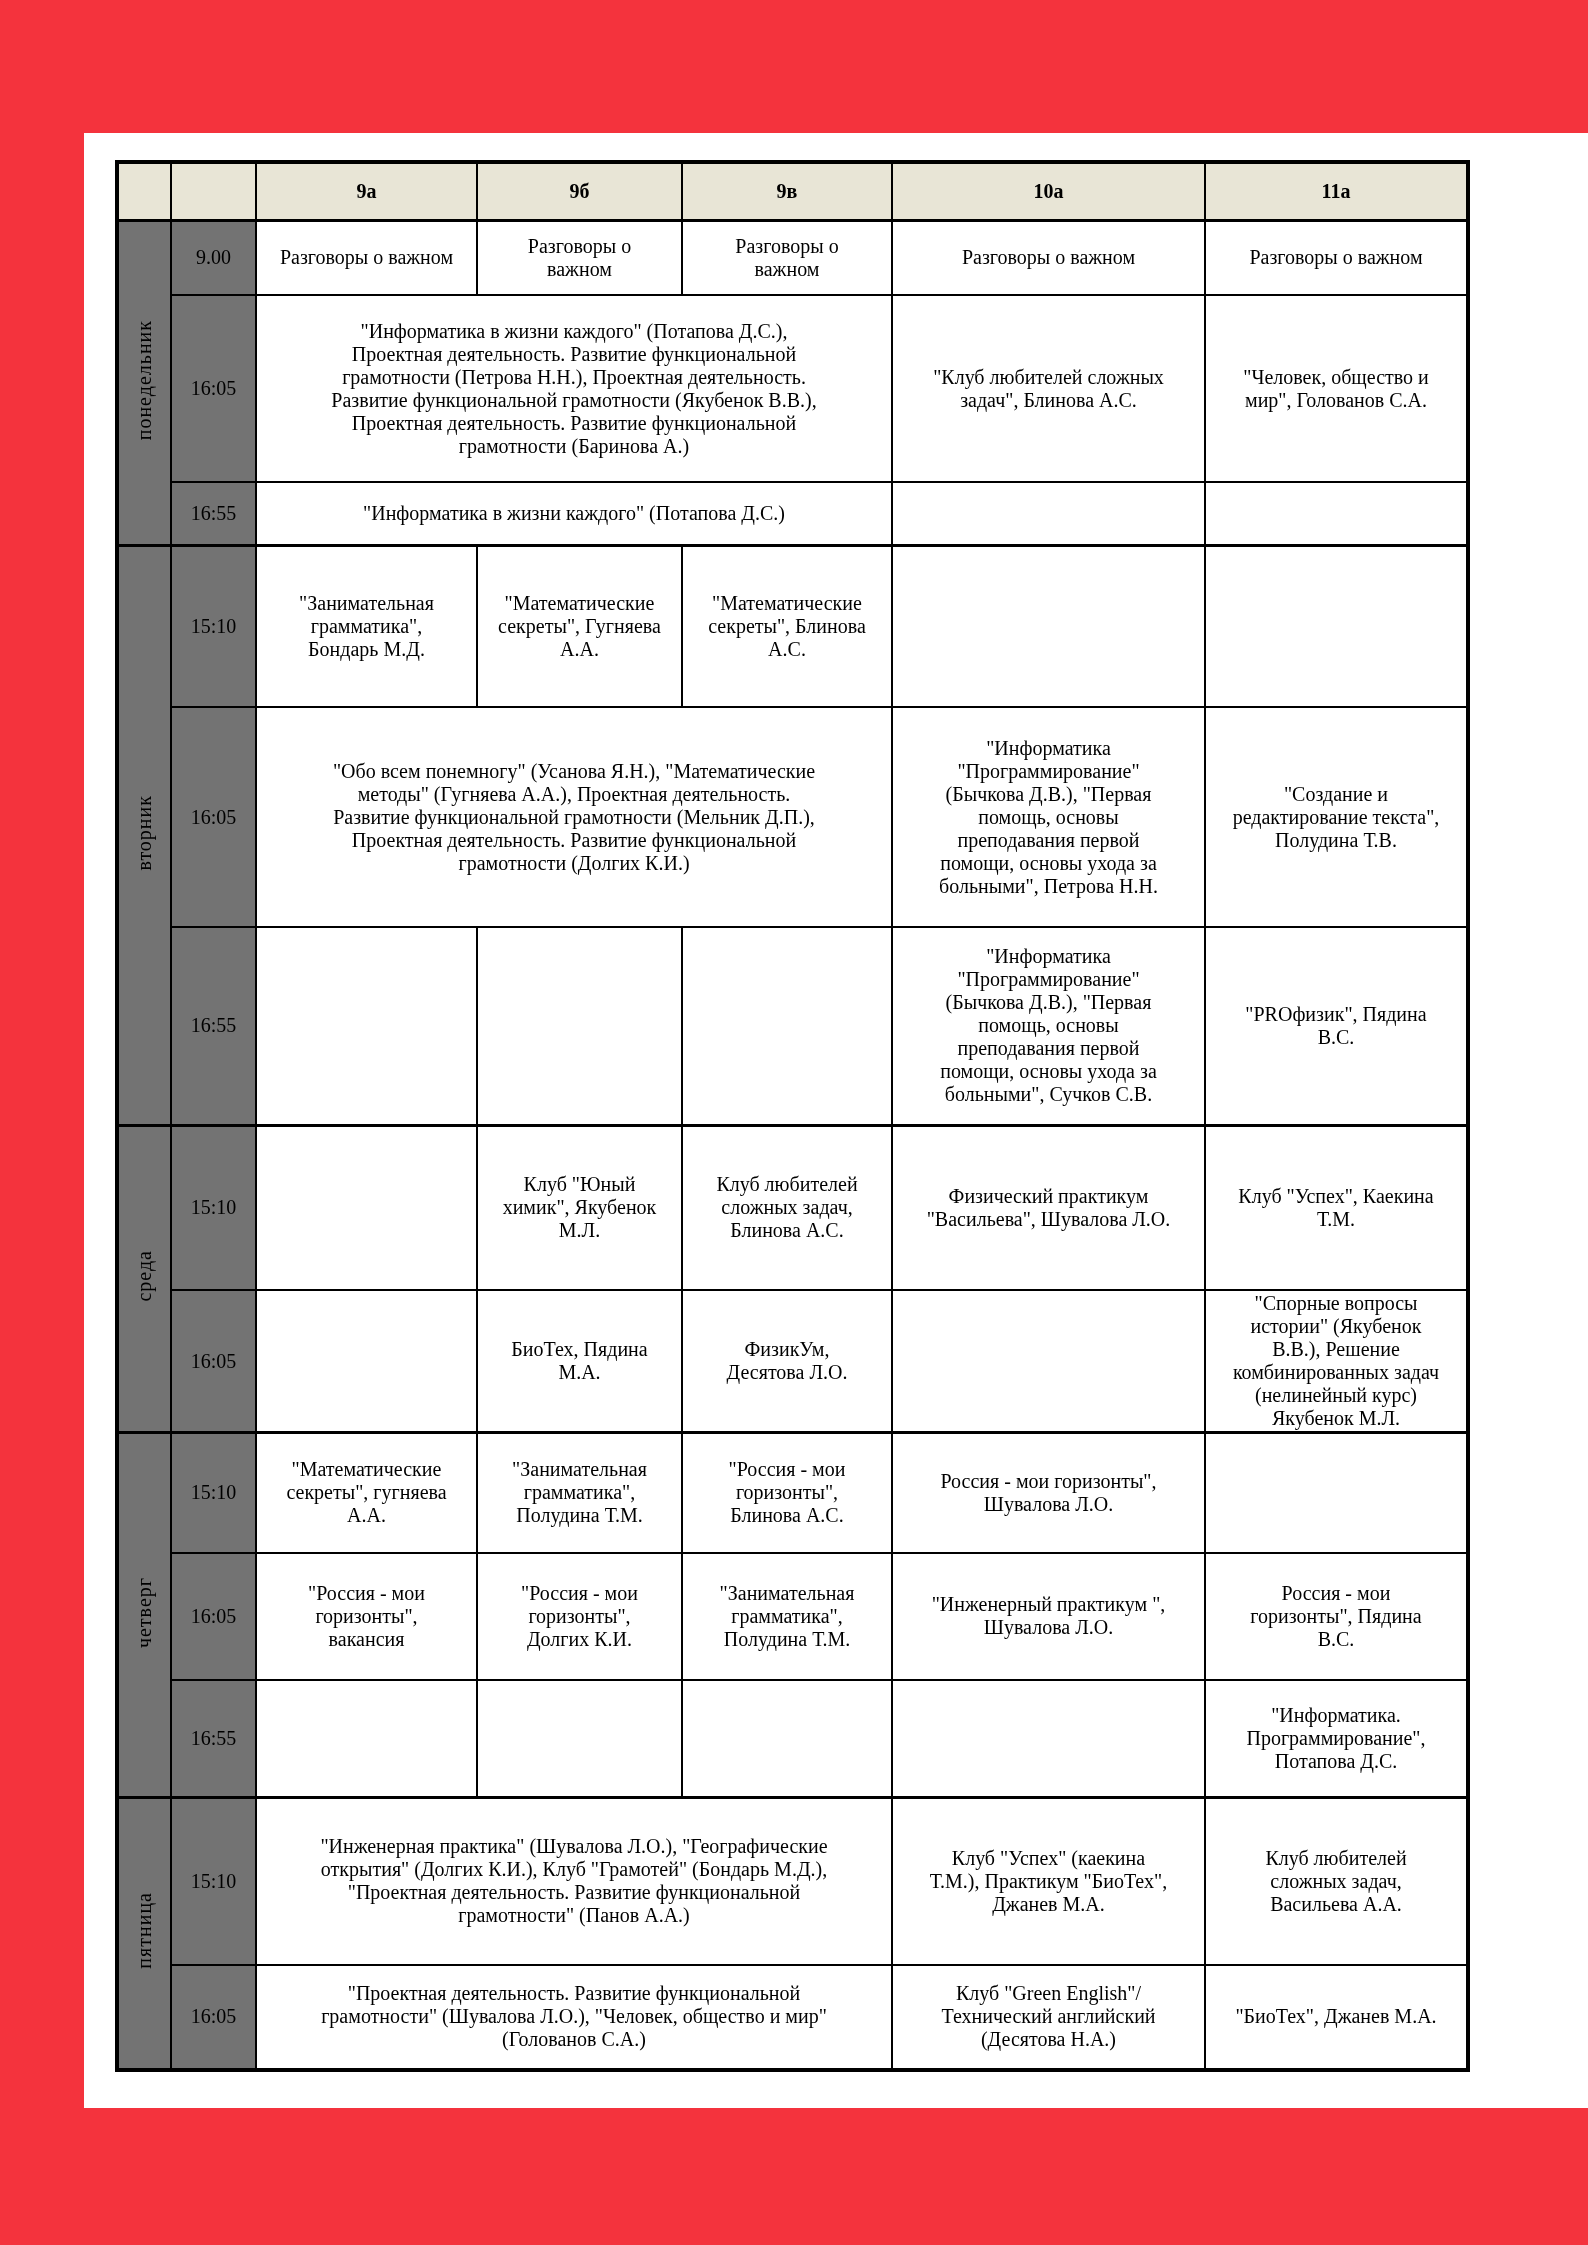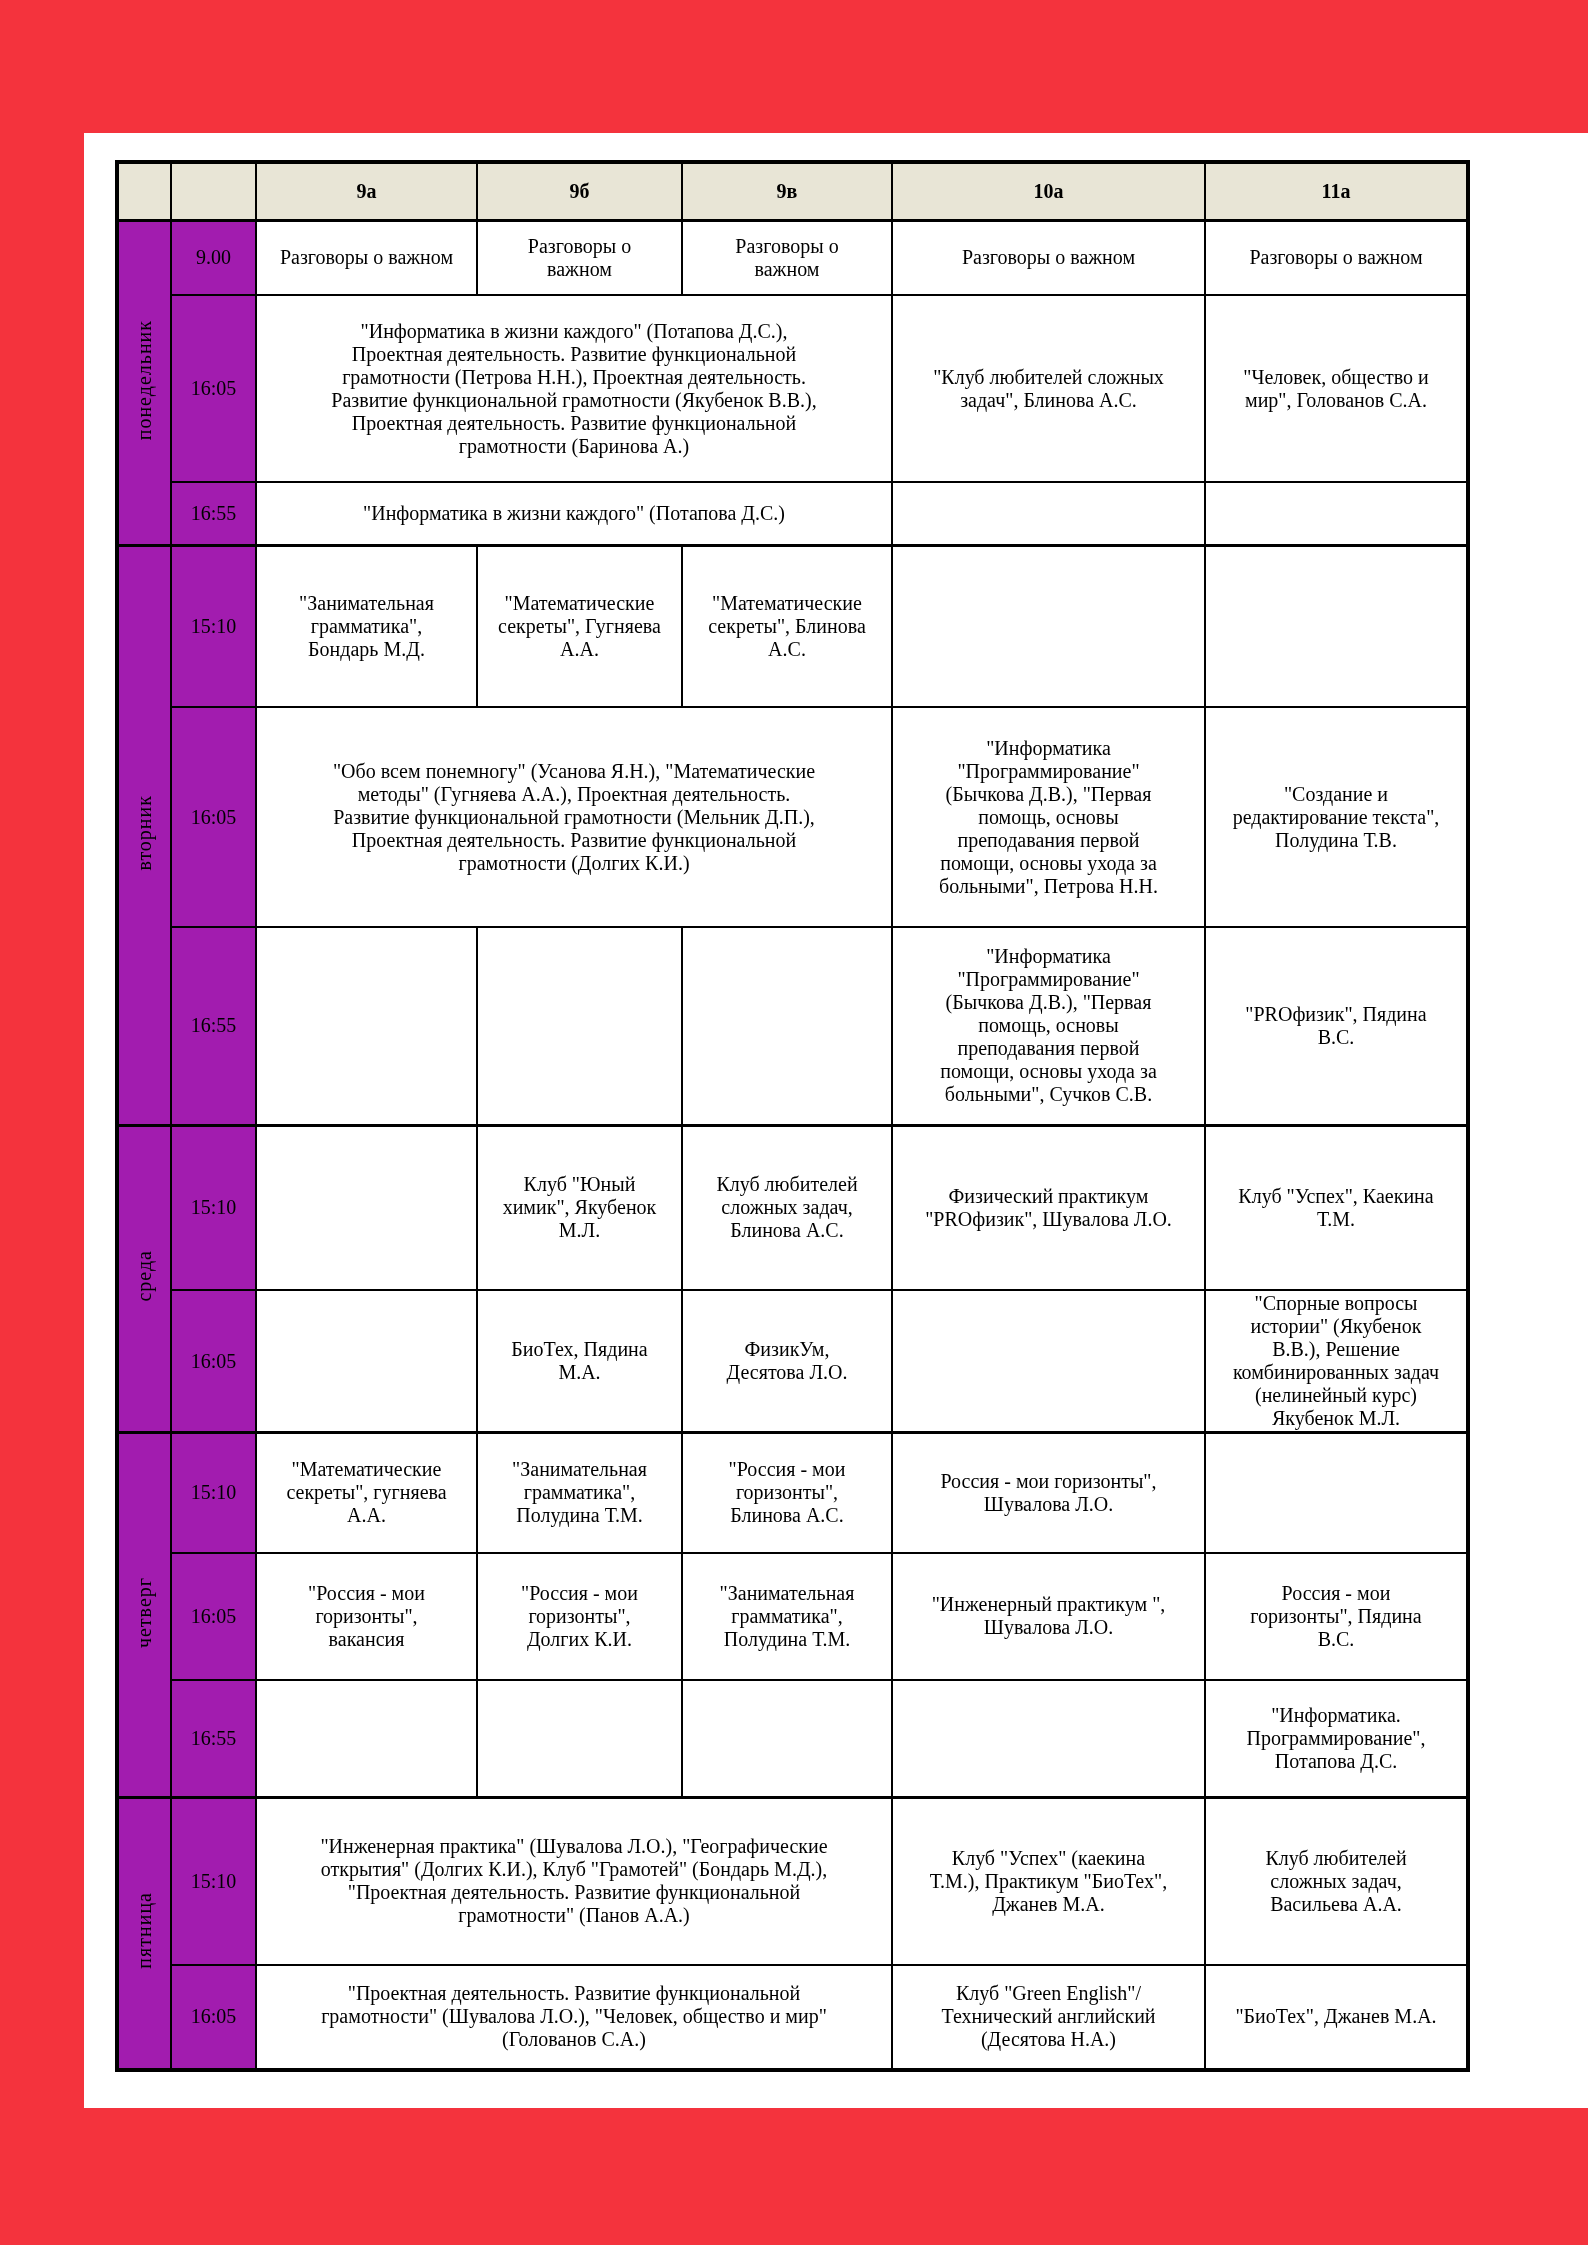--- a/index.html
+++ b/index.html
@@ -28,21 +28,21 @@
     padding:1px 5px;
     text-align:center;
     vertical-align:middle;
     overflow:hidden;
   }
   thead th{
     background:#e8e5d6;
     font-weight:bold;
     border-bottom:3px solid #000;
   }
-  td.shaded{background:#a21caf;}
+  td.shaded{background:#737373;}
   tr.day-first > td{border-top:3px solid #000;}
   .cell-text{white-space:pre-line;display:inline-block;}
   .day-vert{
     writing-mode:vertical-rl;
     transform:rotate(180deg);
     letter-spacing:1px;
     white-space:nowrap;
   }
 </style>
 </head>
@@ -153,21 +153,21 @@
           <td class="shaded" rowspan="2"><span class="day-vert">среда</span></td>
           <td class="shaded">15:10</td>
           <td><span class="cell-text"></span></td>
           <td><span class="cell-text">Клуб "Юный
 химик", Якубенок
 М.Л.</span></td>
           <td><span class="cell-text">Клуб любителей
 сложных задач,
 Блинова А.С.</span></td>
           <td><span class="cell-text">Физический практикум
-"PROфизик", Шувалова Л.О.</span></td>
+"Васильева", Шувалова Л.О.</span></td>
           <td><span class="cell-text">Клуб "Успех", Каекина
 Т.М.</span></td>
         </tr>
         <tr style="height: 137px;">
           <td class="shaded">16:05</td>
           <td><span class="cell-text"></span></td>
           <td><span class="cell-text">БиоТех, Пядина
 М.А.</span></td>
           <td><span class="cell-text">ФизикУм,
 Десятова Л.О.</span></td>

